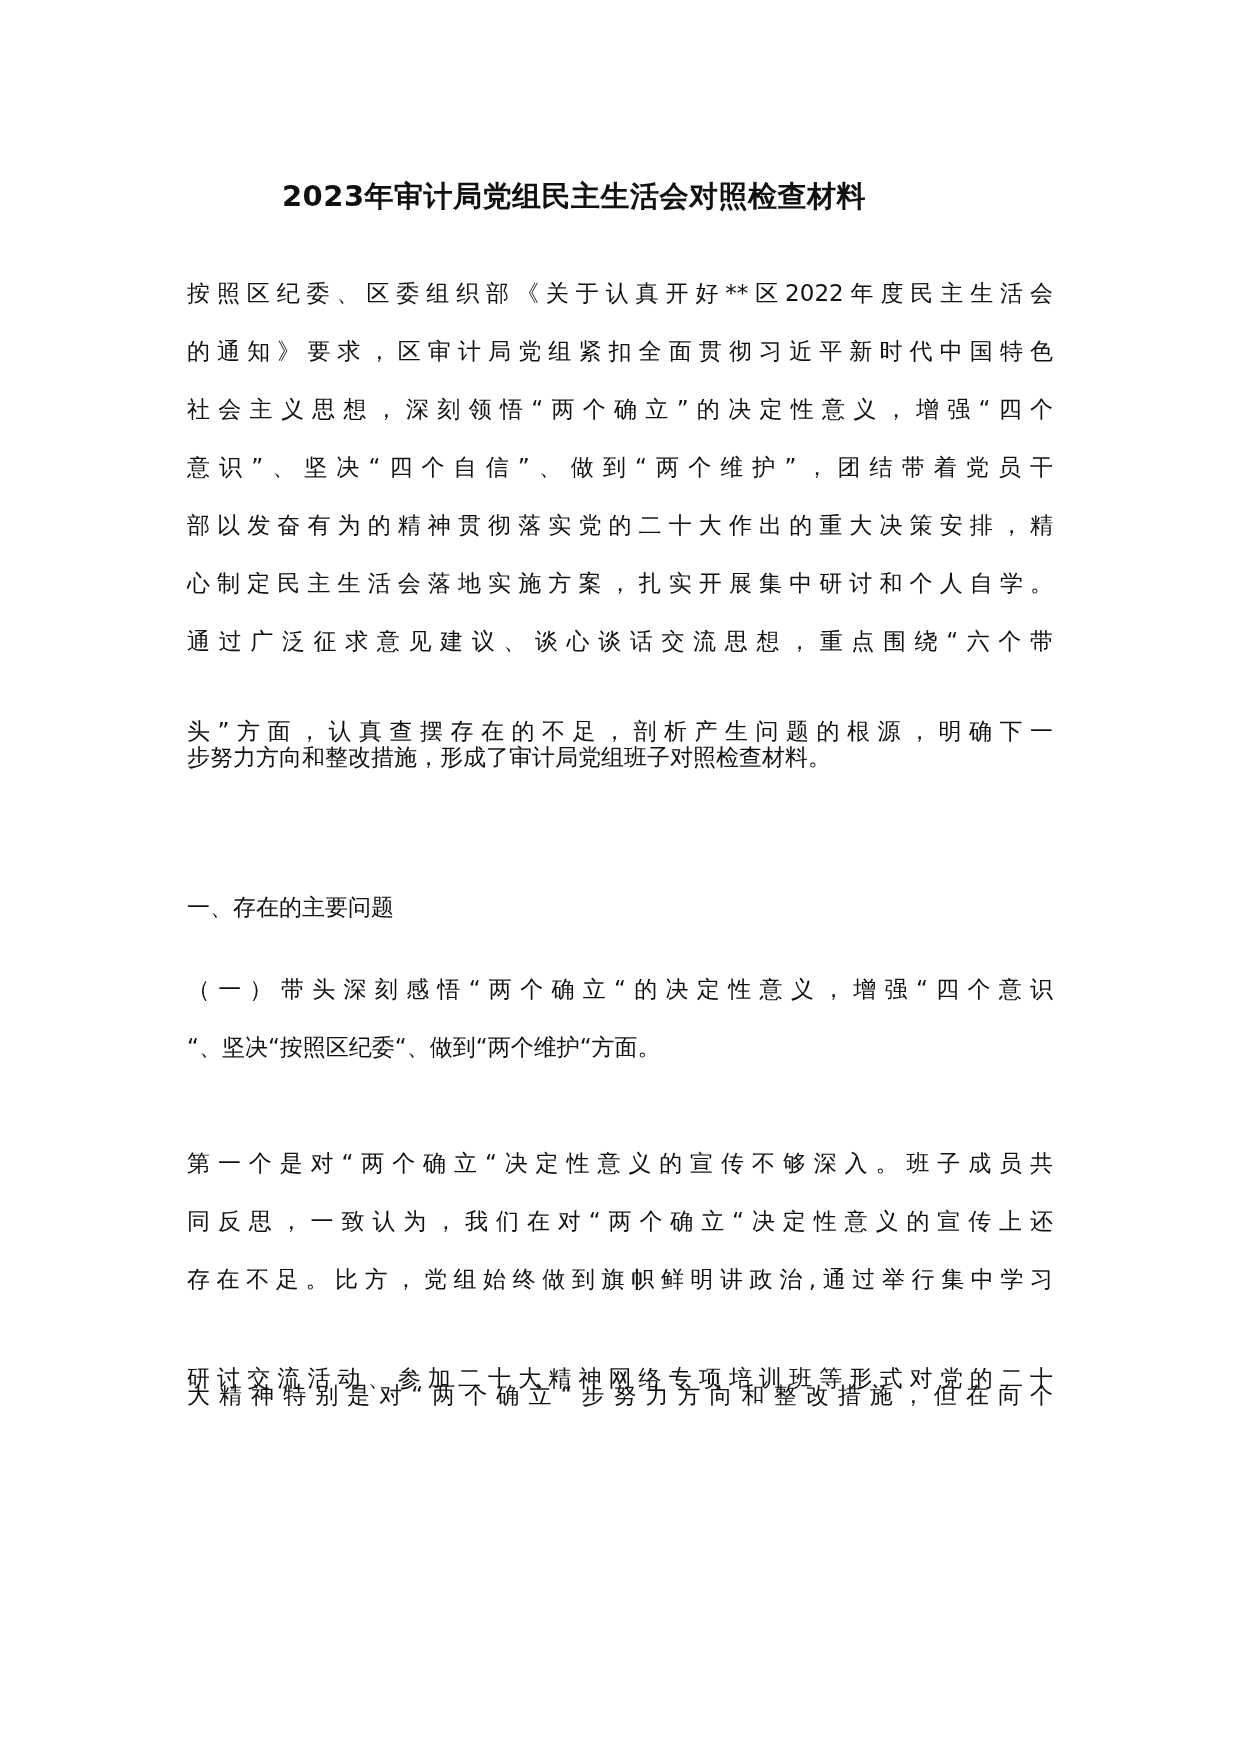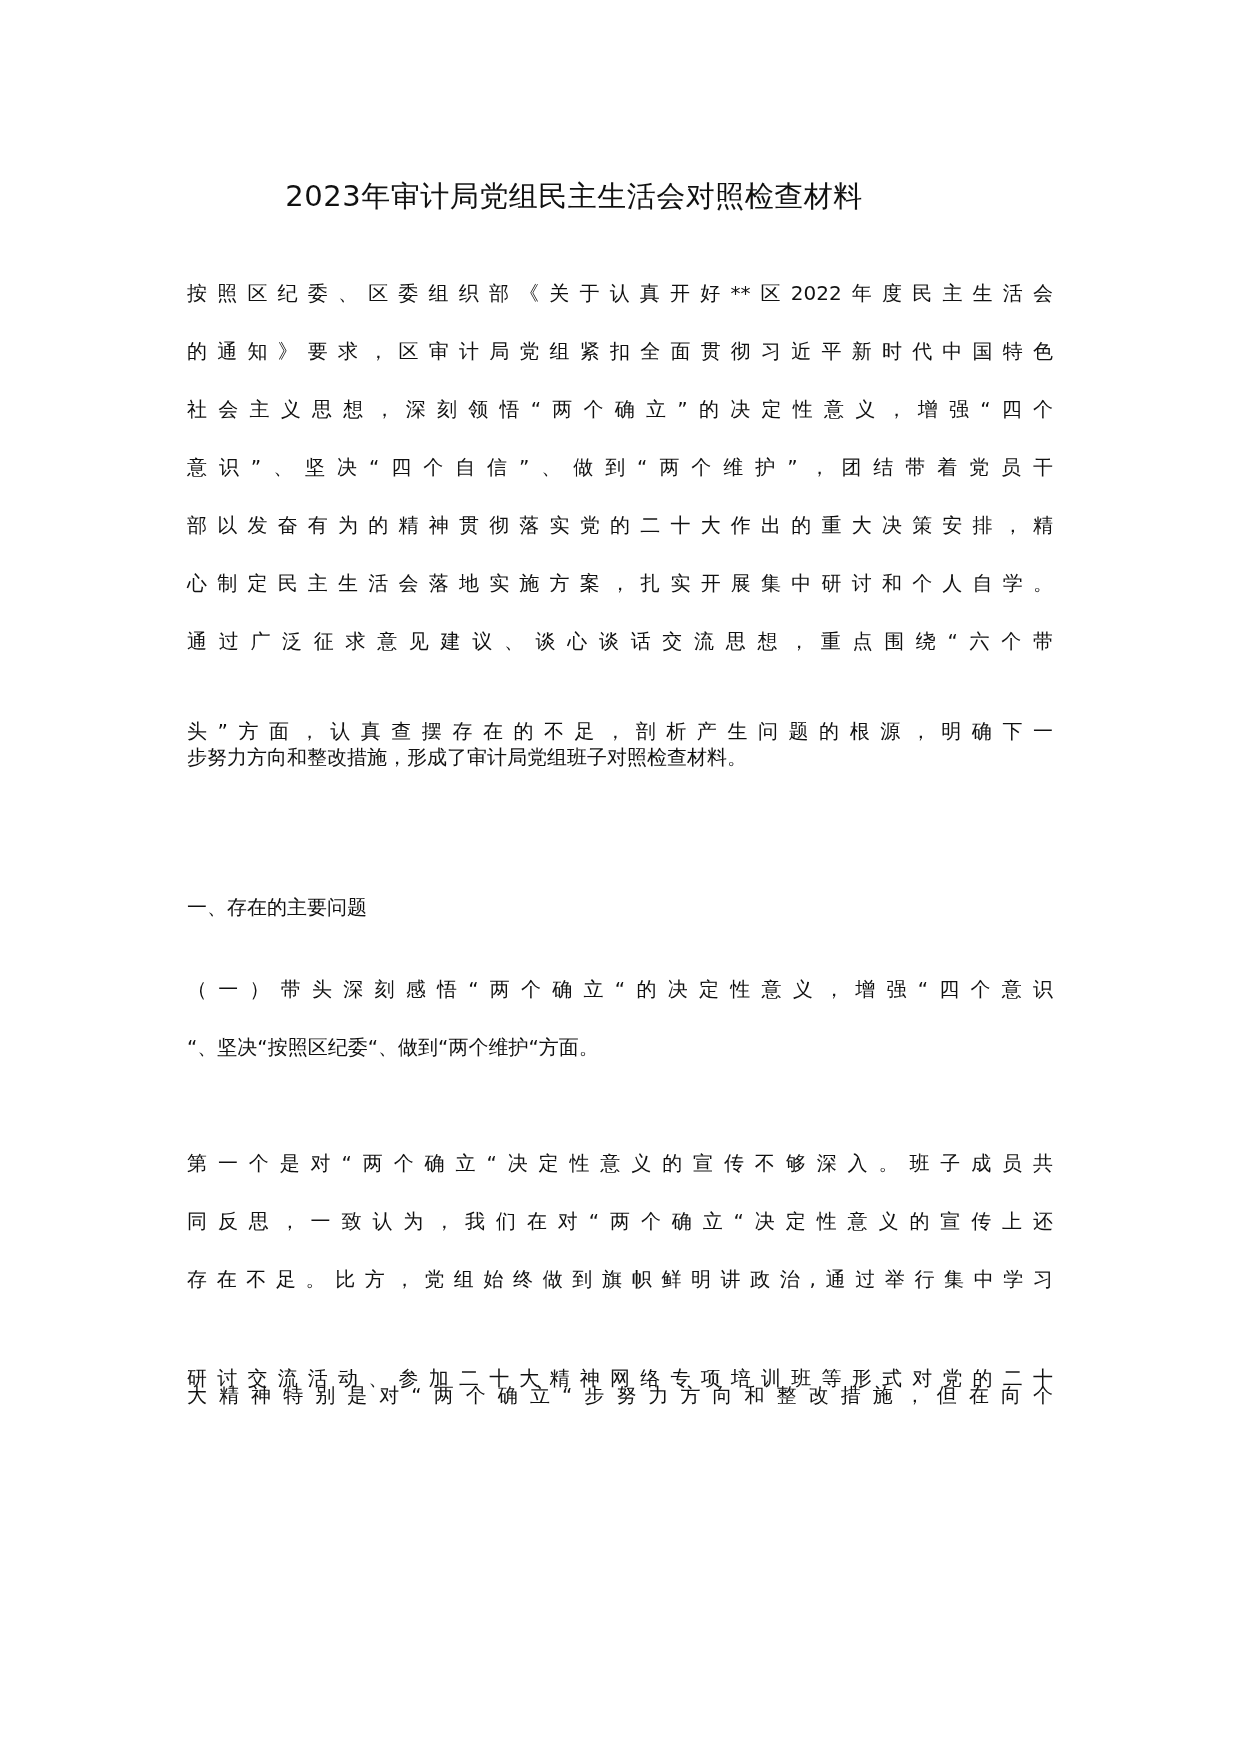--- a/index.html
+++ b/index.html
@@ -23,50 +23,50 @@
       height: 1754px;
       background: #ffffff;
     }
     .title {
       position: absolute;
       left: 0;
       width: 1148px;
       top: 176px;
       text-align: center;
       font-size: 29px;
-      font-weight: normal;
+      font-weight: bold;
       line-height: 40px;
       letter-spacing: 0.5px;
       white-space: nowrap;
     }
     .line {
       position: absolute;
       left: 187px;
       width: 866px;
-      font-size: 20px;
+      font-size: 23px;
       line-height: 40px;
       white-space: nowrap;
       text-align: justify;
       text-align-last: justify;
       letter-spacing: 0;
     }
     .line.last {
       text-align-last: left;
     }
   </style>
 </head>
 <body>
 
 <div class="page">
 
   <div class="title" style="top:176px;">2023年审计局党组民主生活会对照检查材料</div>
 
   <div>
     <div class="line" style="top:273px;">按照区纪委、区委组织部《关于认真开好**区2022年度民主生活会</div>
-    <div class="line" style="top:331px;font-family:Liberation Serif, serif;">的通知》要求，区审计局党组紧扣全面贯彻习近平新时代中国特色</div>
+    <div class="line" style="top:331px;">的通知》要求，区审计局党组紧扣全面贯彻习近平新时代中国特色</div>
     <div class="line" style="top:389px;">社会主义思想，深刻领悟“两个确立”的决定性意义，增强“四个</div>
     <div class="line" style="top:447px;">意识”、坚决“四个自信”、做到“两个维护”，团结带着党员干</div>
     <div class="line" style="top:505px;">部以发奋有为的精神贯彻落实党的二十大作出的重大决策安排，精</div>
     <div class="line" style="top:563px;">心制定民主生活会落地实施方案，扎实开展集中研讨和个人自学。</div>
     <div class="line" style="top:621px;">通过广泛征求意见建议、谈心谈话交流思想，重点围绕“六个带</div>
     <div class="line" style="top:711px;">头”方面，认真查摆存在的不足，剖析产生问题的根源，明确下一</div>
     <div class="line last" style="top:737px;">步努力方向和整改措施，形成了审计局党组班子对照检查材料。</div>
   </div>
 
   <div class="line last" style="top:887px;">一、存在的主要问题</div>

